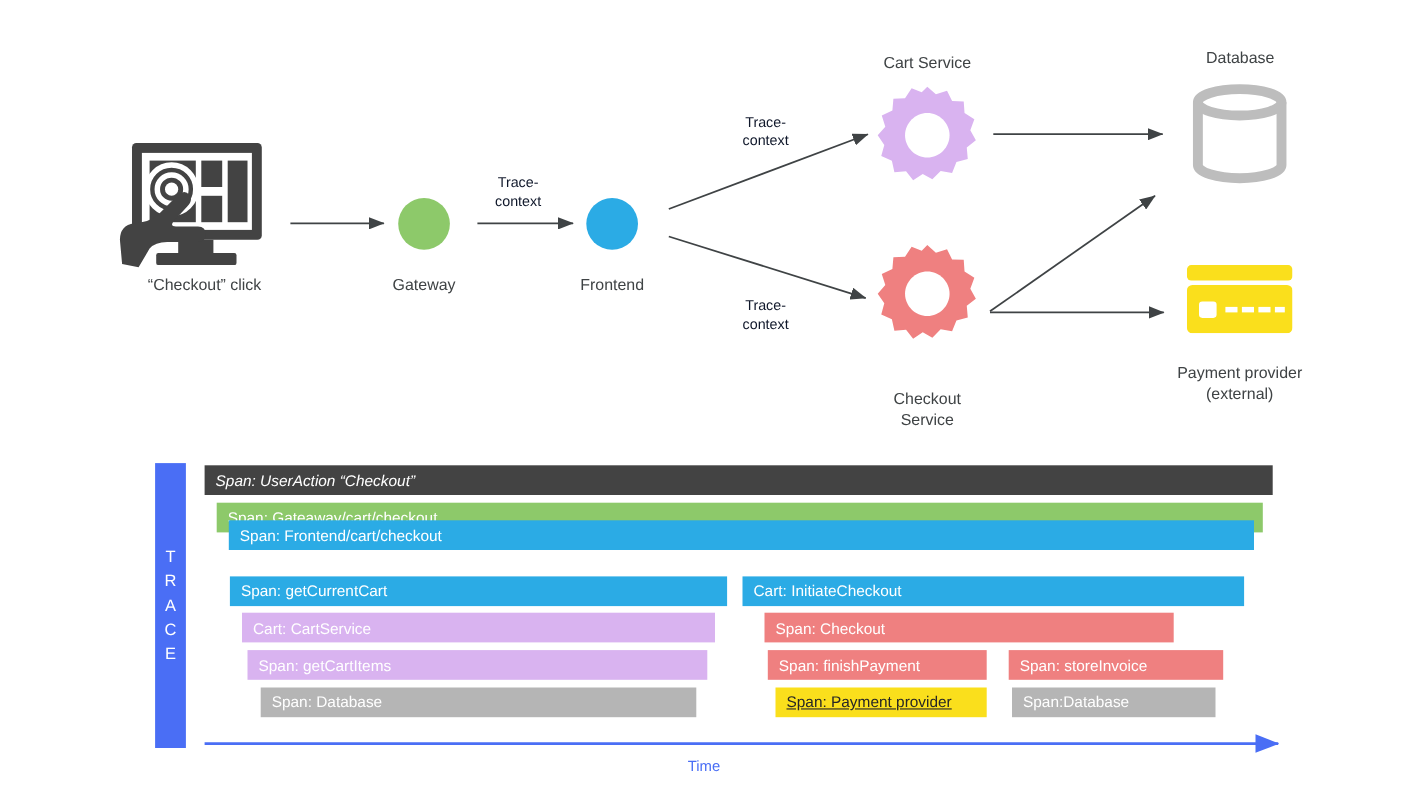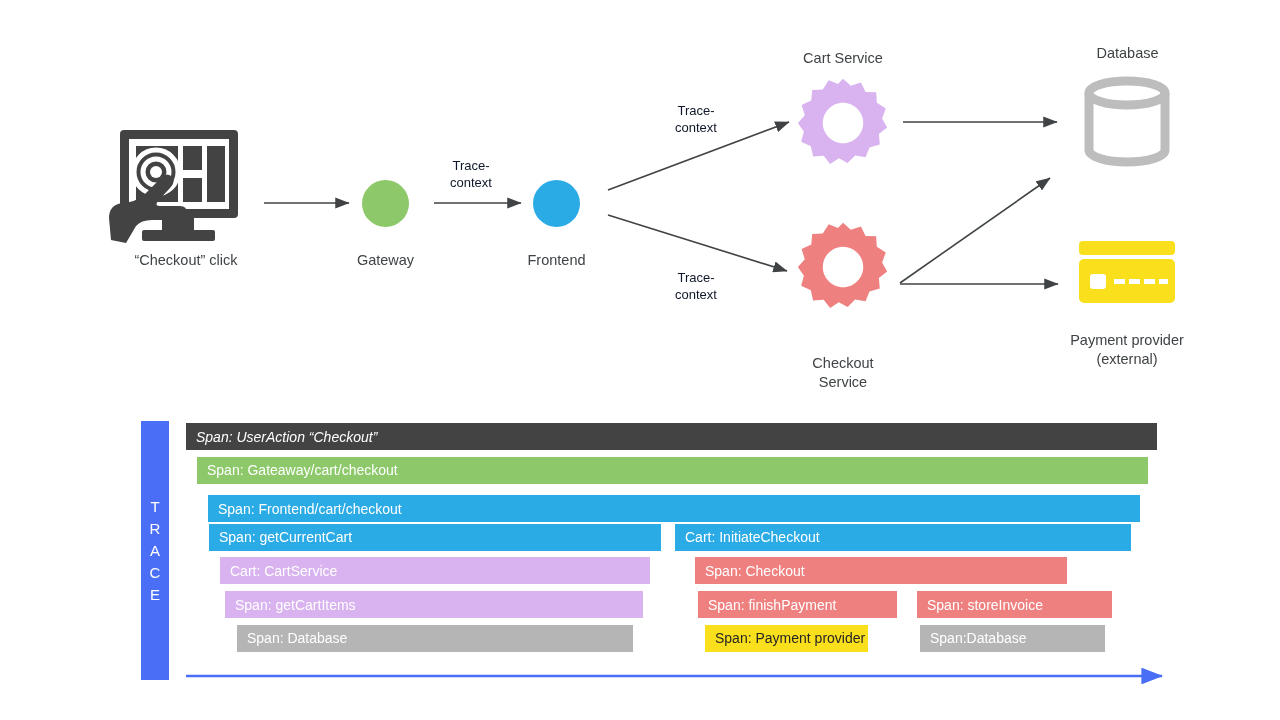--- a/index.html
+++ b/index.html
@@ -184,35 +184,36 @@
       <span>T</span>
       <span>R</span>
       <span>A</span>
       <span>C</span>
       <span>E</span>
     </div>
 
     <div id="spans-container">
         <div class="span" style="left: 186px; width: 971px; top: 19px; background: rgb(67, 67, 67); font-style: italic;">Span: UserAction “Checkout”</div>
         <div class="span" style="left: 197px; width: 951px; top: 52.6px; background: rgb(141, 201, 106);">Span: Gateaway/cart/checkout</div>
-        <div class="span" style="left: 208px; width: 932px; top: 91px; background: rgb(43, 171, 229);">Span: Frontend/cart/checkout</div>
+        <div class="span" style="left: 208px; width: 932px; top: 69px; background: rgb(43, 171, 229);">Span: Frontend/cart/checkout</div>
         <div class="span" style="left: 209px; width: 452px; top: 119.8px; background: rgb(43, 171, 229);">Span: getCurrentCart</div>
         <div class="span" style="left: 675px; width: 456px; top: 119.8px; background: rgb(43, 171, 229);">Cart: InitiateCheckout</div>
         <div class="span" style="left: 220px; width: 430px; top: 153.4px; background: rgb(217, 179, 240);">Cart: CartService</div>
         <div class="span" style="left: 652px; width: 372px; top: 153.4px; background: rgb(239, 128, 128); margin-left: 43px;">Span: Checkout</div>
         <div class="span" style="left: 225px; width: 418px; top: 187px; background: rgb(217, 179, 240);">Span: getCartItems</div>
         <div class="span" style="left: 698px; width: 199px; top: 187px; background: rgb(239, 128, 128);">Span: finishPayment</div>
         <div class="span" style="left: 917px; width: 195px; top: 187px; background: rgb(239, 128, 128);">Span: storeInvoice</div>
         <div class="span" style="left: 237px; width: 396px; top: 220.6px; background: rgb(181, 181, 181);">Span: Database</div>
-        <div class="span dark-text" style="left: 705px; width: 163px; top: 220.6px; background: rgb(250, 223, 28);">Span: Payment provider</div>
+        <div class="span dark-text" style="left: 705px; width: 192px; top: 220.6px; background: rgb(250, 223, 28); text-decoration: underline;">Span: Payment provider</div>
         <div class="span" style="left: 920px; width: 185px; top: 220.6px; background: rgb(181, 181, 181);">Span:Database</div>
       </div>
 
     <svg id="time-axis" viewBox="0 0 1280 60">
       <defs>
         <marker id="ahb" markerWidth="9" markerHeight="7" refX="8.6" refY="3.5" orient="auto">
           <polygon points="0 0, 9 3.5, 0 7" fill="#4a6ef5"></polygon>
         </marker>
       </defs>
       <line x1="186" y1="17" x2="1162" y2="17" stroke="#4a6ef5" stroke-width="2.4" marker-end="url(#ahb)"></line>
     </svg>
+    <div id="time-label">Time</div>
   </div>
 </div>
 
 </body></html>

